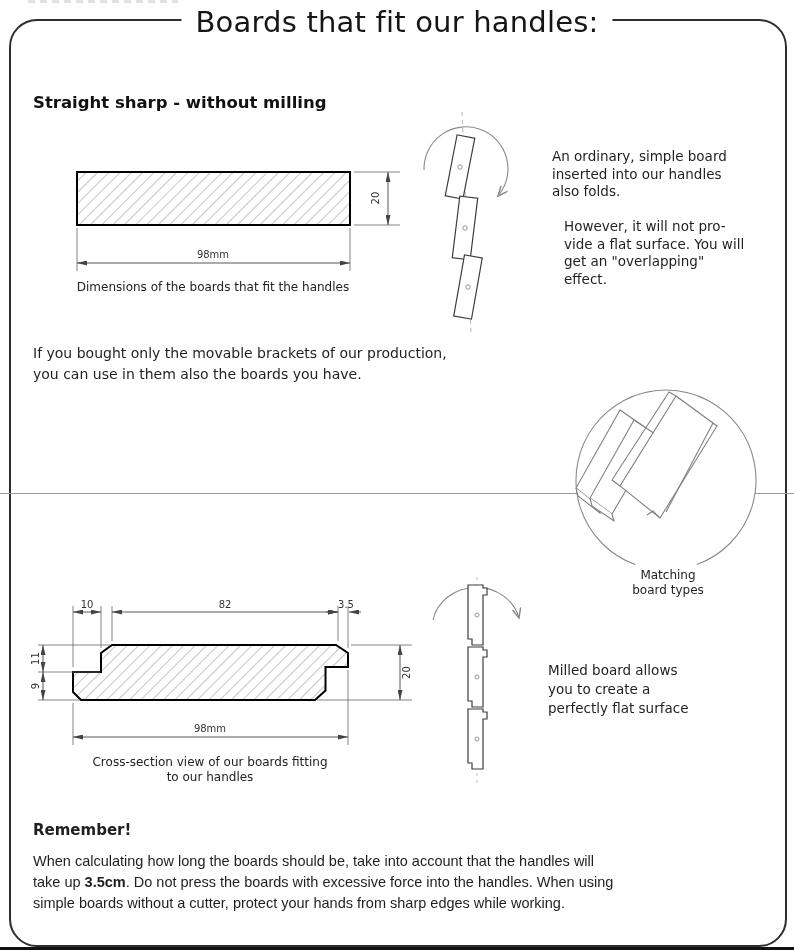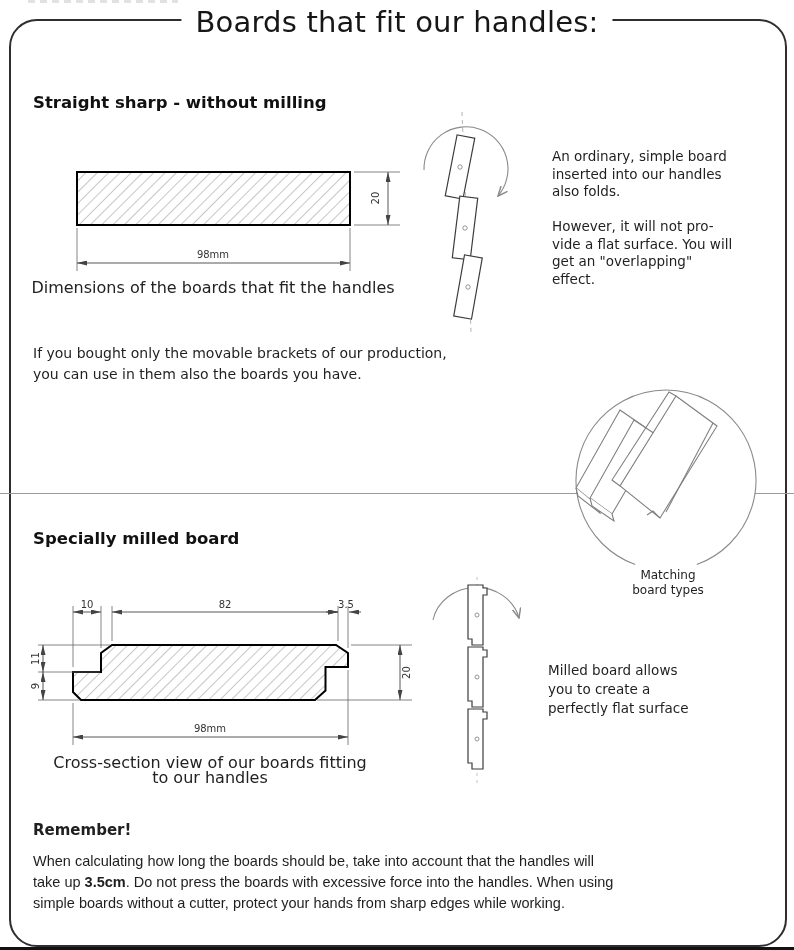--- a/index.html
+++ b/index.html
@@ -7,21 +7,21 @@
           font-family:"DejaVu Sans",sans-serif;color:#1f1f1f;}
   .abs{position:absolute;}
   .box-border{left:9px;top:19px;width:774px;height:924px;border:2px solid #2e2e2e;border-radius:28px;}
   .page-title{top:1px;left:50%;transform:translateX(-50%);background:#fff;padding:4px 14px;
               font-size:29px;font-weight:500;letter-spacing:.2px;white-space:nowrap;color:#161616;}
   .top-frag{left:28px;top:0;width:150px;height:3px;opacity:.55;
             background:repeating-linear-gradient(90deg,#c9c9cf 0 7px,transparent 7px 12px);}
   .h-section{font-weight:bold;font-size:16.5px;color:#111;white-space:nowrap;}
   .body-txt{font-size:14px;line-height:20.5px;white-space:pre-line;}
   .note-txt{font-size:13.5px;line-height:17.5px;white-space:pre-line;}
-  .caption{font-size:16px;text-align:center;white-space:pre-line;line-height:15px;color:#222;}
+  .caption{font-size:12px;text-align:center;white-space:pre-line;line-height:15px;color:#222;}
   .small-label{font-size:12px;text-align:center;white-space:pre-line;line-height:15px;}
   .rem-body{font-family:"Liberation Sans",sans-serif;font-size:14.5px;line-height:21px;white-space:pre-line;}
   .divider{left:0;top:493px;width:794px;height:1px;background:#9a9a9a;}
   .bottom-bar{left:0;top:947px;width:794px;height:3px;background:#121212;}
   b{font-weight:bold;}
   svg{display:block;}
   svg text{font-family:"DejaVu Sans",sans-serif;font-size:10px;fill:#333;}
 </style>
 </head>
 <body>
@@ -76,21 +76,21 @@
     <g stroke="#8a8a8a" stroke-width="0.9" fill="none">
       <circle cx="45" cy="59" r="2.2"></circle>
       <circle cx="50" cy="120" r="2.2"></circle>
       <circle cx="53" cy="179" r="2.2"></circle>
     </g>
   </svg>
 
   <div class="abs note-txt" style="left:552px;top:148px;width:205px;">An ordinary, simple board
 inserted into our handles
 also folds.</div>
-  <div class="abs note-txt" style="left:552px;top:218px;width:205px;">However, it will not pro-
+  <div class="abs note-txt" style="left:564px;top:218px;width:205px;">However, it will not pro-
 vide a flat surface. You will
 get an "overlapping"
 effect.</div>
 
   <div class="abs body-txt" style="left:33px;top:343px;width:600px;">If you bought only the movable brackets of our production,
 you can use in them also the boards you have.</div>
 
   <svg class="abs" style="left:556px;top:372px;" width="220" height="215" viewBox="0 0 220 215">
     <circle cx="110" cy="108" r="90" fill="#fff" stroke="none"></circle>
     <path d="M 140.8,192.6 A 90 90 0 1 0 79.2,192.6" fill="none" stroke="#8a8a8a" stroke-width="1.1"></path>
@@ -101,21 +101,20 @@
       <path d="M 34,126 L 36,134 L 58,149 L 56,142"></path>
       <path d="M 120,24 L 161,54 L 104,146 L 64,114 Z"></path>
       <path d="M 120,24 L 113,20 L 56,108 L 64,114" fill="none"></path>
       <path d="M 157,51 L 110,140" fill="none"></path>
       <path d="M 104,146 L 97,139 L 91,143" fill="none"></path>
     </g>
   </svg>
   <div class="abs small-label" style="left:595px;top:568px;width:146px;">Matching
 board types</div>
 
-  <div class="abs h-section" style="left:33px;top:529px;">Specially milled board</div>
 
   <svg class="abs" style="left:30px;top:595px;" width="400" height="155" viewBox="0 0 400 155">
     <defs>
       <pattern id="hatch2" width="8" height="8" patternUnits="userSpaceOnUse" patternTransform="rotate(45)">
         <line x1="0" y1="0" x2="0" y2="8" stroke="#5a5a5a" stroke-width="0.7"></line>
       </pattern>
       <marker id="arr3" viewBox="0 0 10 5" refX="10" refY="2.5" markerWidth="10" markerHeight="5" orient="auto-start-reverse" markerUnits="userSpaceOnUse">
         <path d="M0,0 L10,2.5 L0,5 Z" fill="#444"></path>
       </marker>
     </defs>

